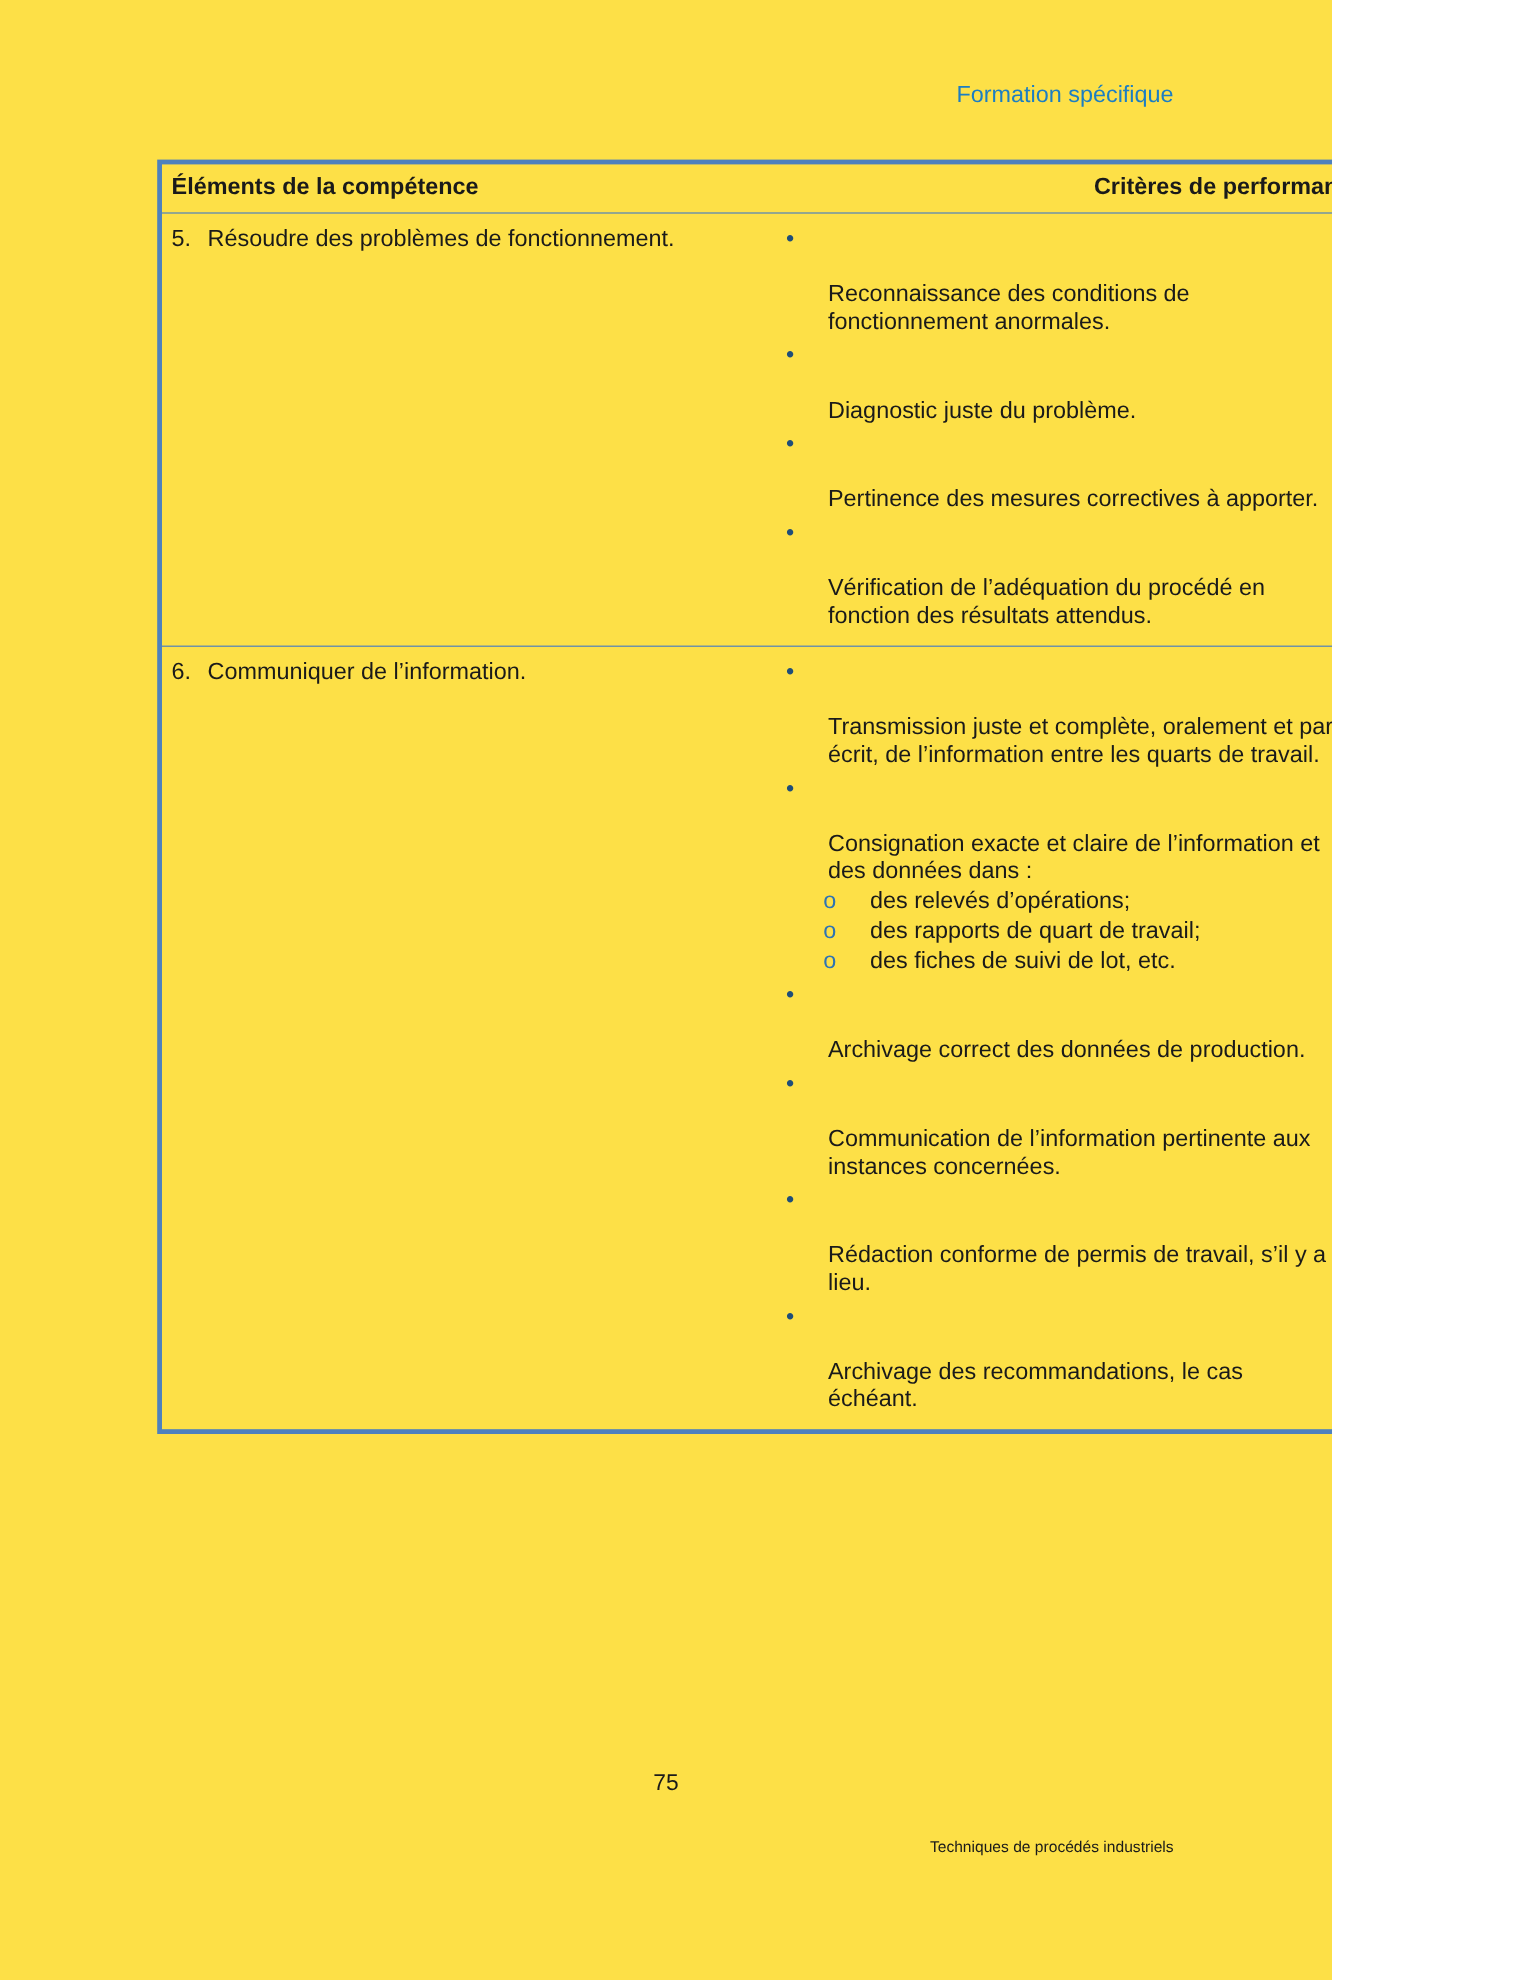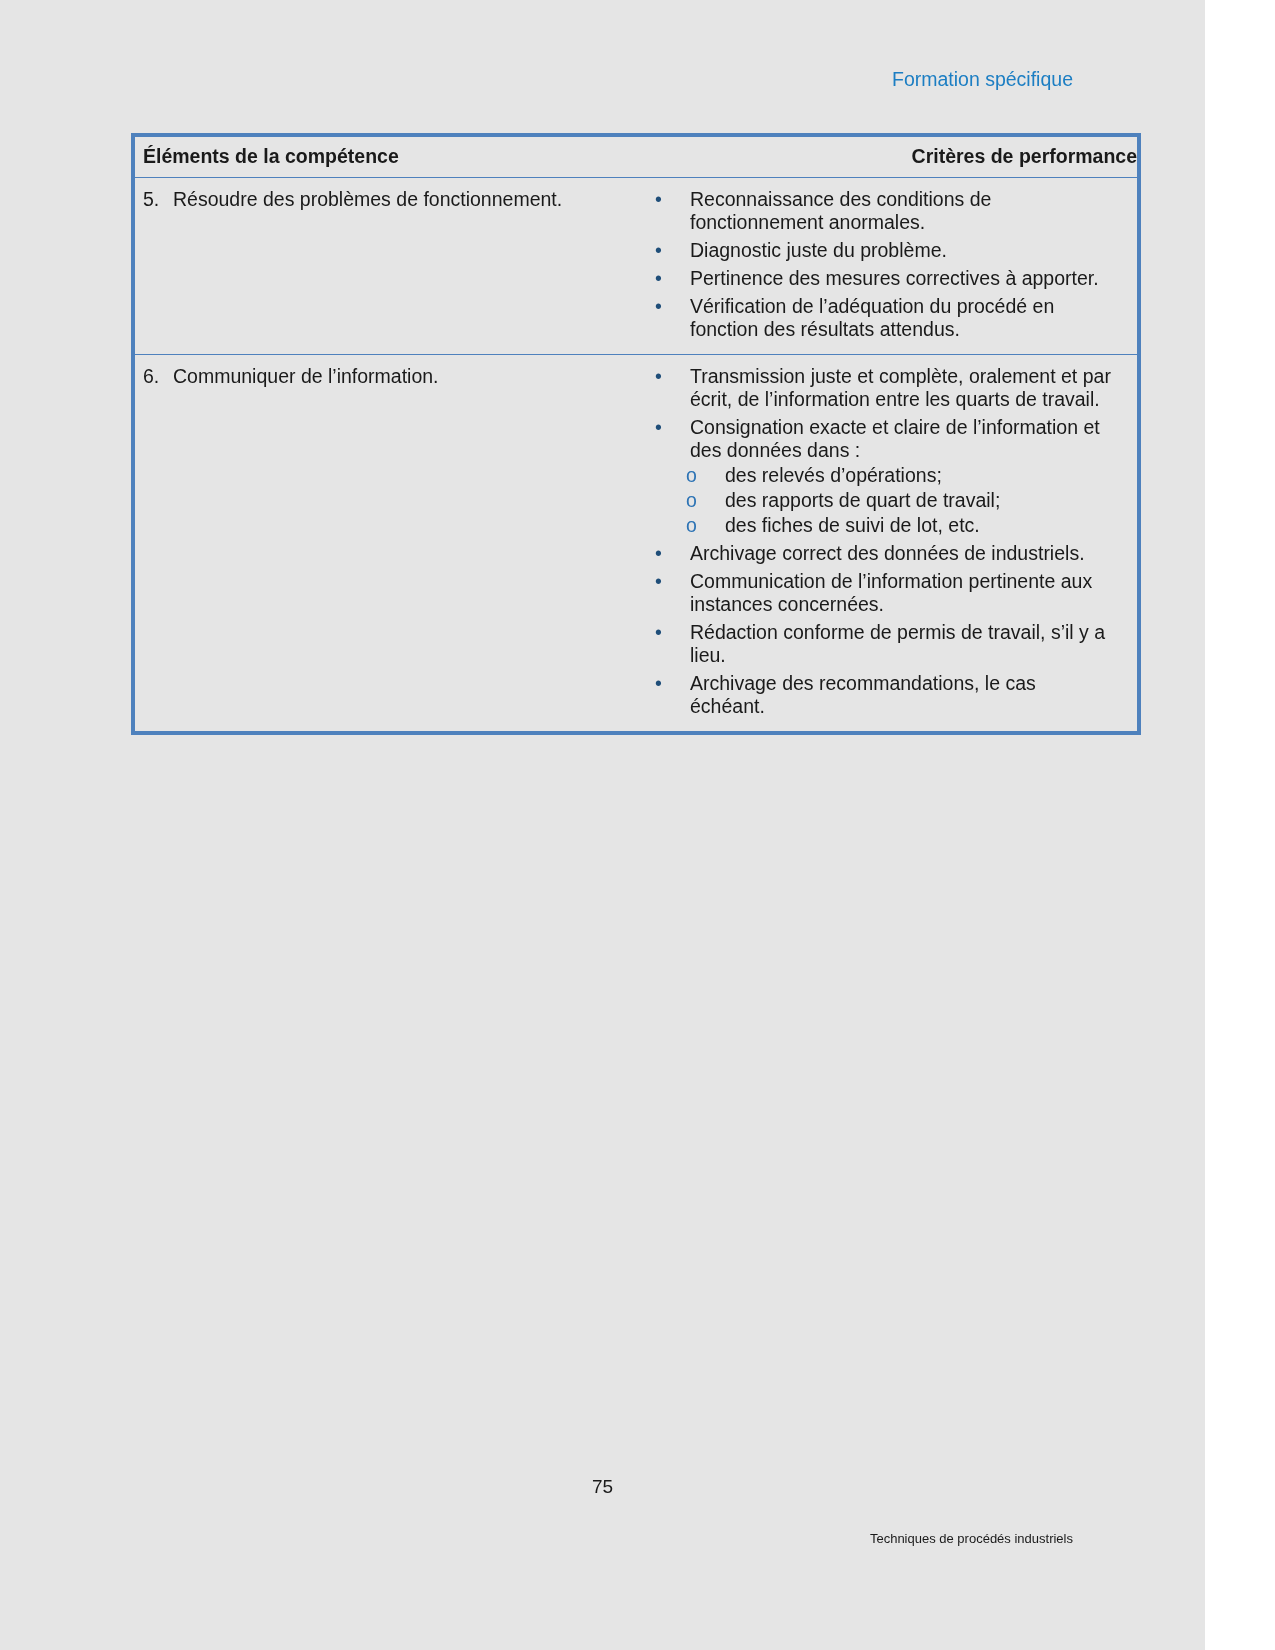--- a/index.html
+++ b/index.html
@@ -5,23 +5,23 @@
   :root{
     --border-color:#4e81bd;
     --bullet-color:#1f4e79;
     --subbullet-color:#2e74b5;
     --headerlabel-color:#1c7ec3;
     --text-color:#1a1a1a;
   }
   html,body{margin:0;padding:0;background:#ffffff;}
   .page{
     position:relative;
-    width:1205px;
+    width:1110px;
     height:1650px;
-    background:#e5e5e5;
+    background:#fde047;
     font-family:"Liberation Sans", sans-serif;
     color:var(--text-color);
     overflow:hidden;
   }
   .header-label{
     position:absolute;
     top:67px;
     right:132px;
     font-size:19.5px;
     line-height:24px;
@@ -70,21 +70,21 @@
     display:flex;
     margin-top:5px;
   }
   .bullet-item:first-child{margin-top:0;}
   .bullet-dot{
     flex:none;
     width:35px;
     margin-left:8px;
     color:var(--bullet-color);
   }
-  .bullet-text{flex:none;max-width:425px;}
+  .bullet-text{flex:none;max-width:425px;margin-top:46px;}
   .sub-item{
     display:flex;
     margin-left:39px;
     margin-top:1px;
     line-height:24px;
   }
   .sub-dot{
     flex:none;
     width:39px;
     color:var(--subbullet-color);
@@ -174,21 +174,21 @@
     <span class="sub-text">des rapports de quart de travail;</span>
   </div>
 
   <div class="sub-item">
     <span class="sub-dot">o</span>
     <span class="sub-text">des fiches de suivi de lot, etc.</span>
   </div>
 
   <div class="bullet-item">
     <span class="bullet-dot">•</span>
-    <span class="bullet-text">Archivage correct des données de industriels.</span>
+    <span class="bullet-text">Archivage correct des données de production.</span>
   </div>
 
   <div class="bullet-item">
     <span class="bullet-dot">•</span>
     <span class="bullet-text">Communication de l’information pertinente aux instances concernées.</span>
   </div>
 
   <div class="bullet-item">
     <span class="bullet-dot">•</span>
     <span class="bullet-text">Rédaction conforme de permis de travail, s’il y a lieu.</span>

